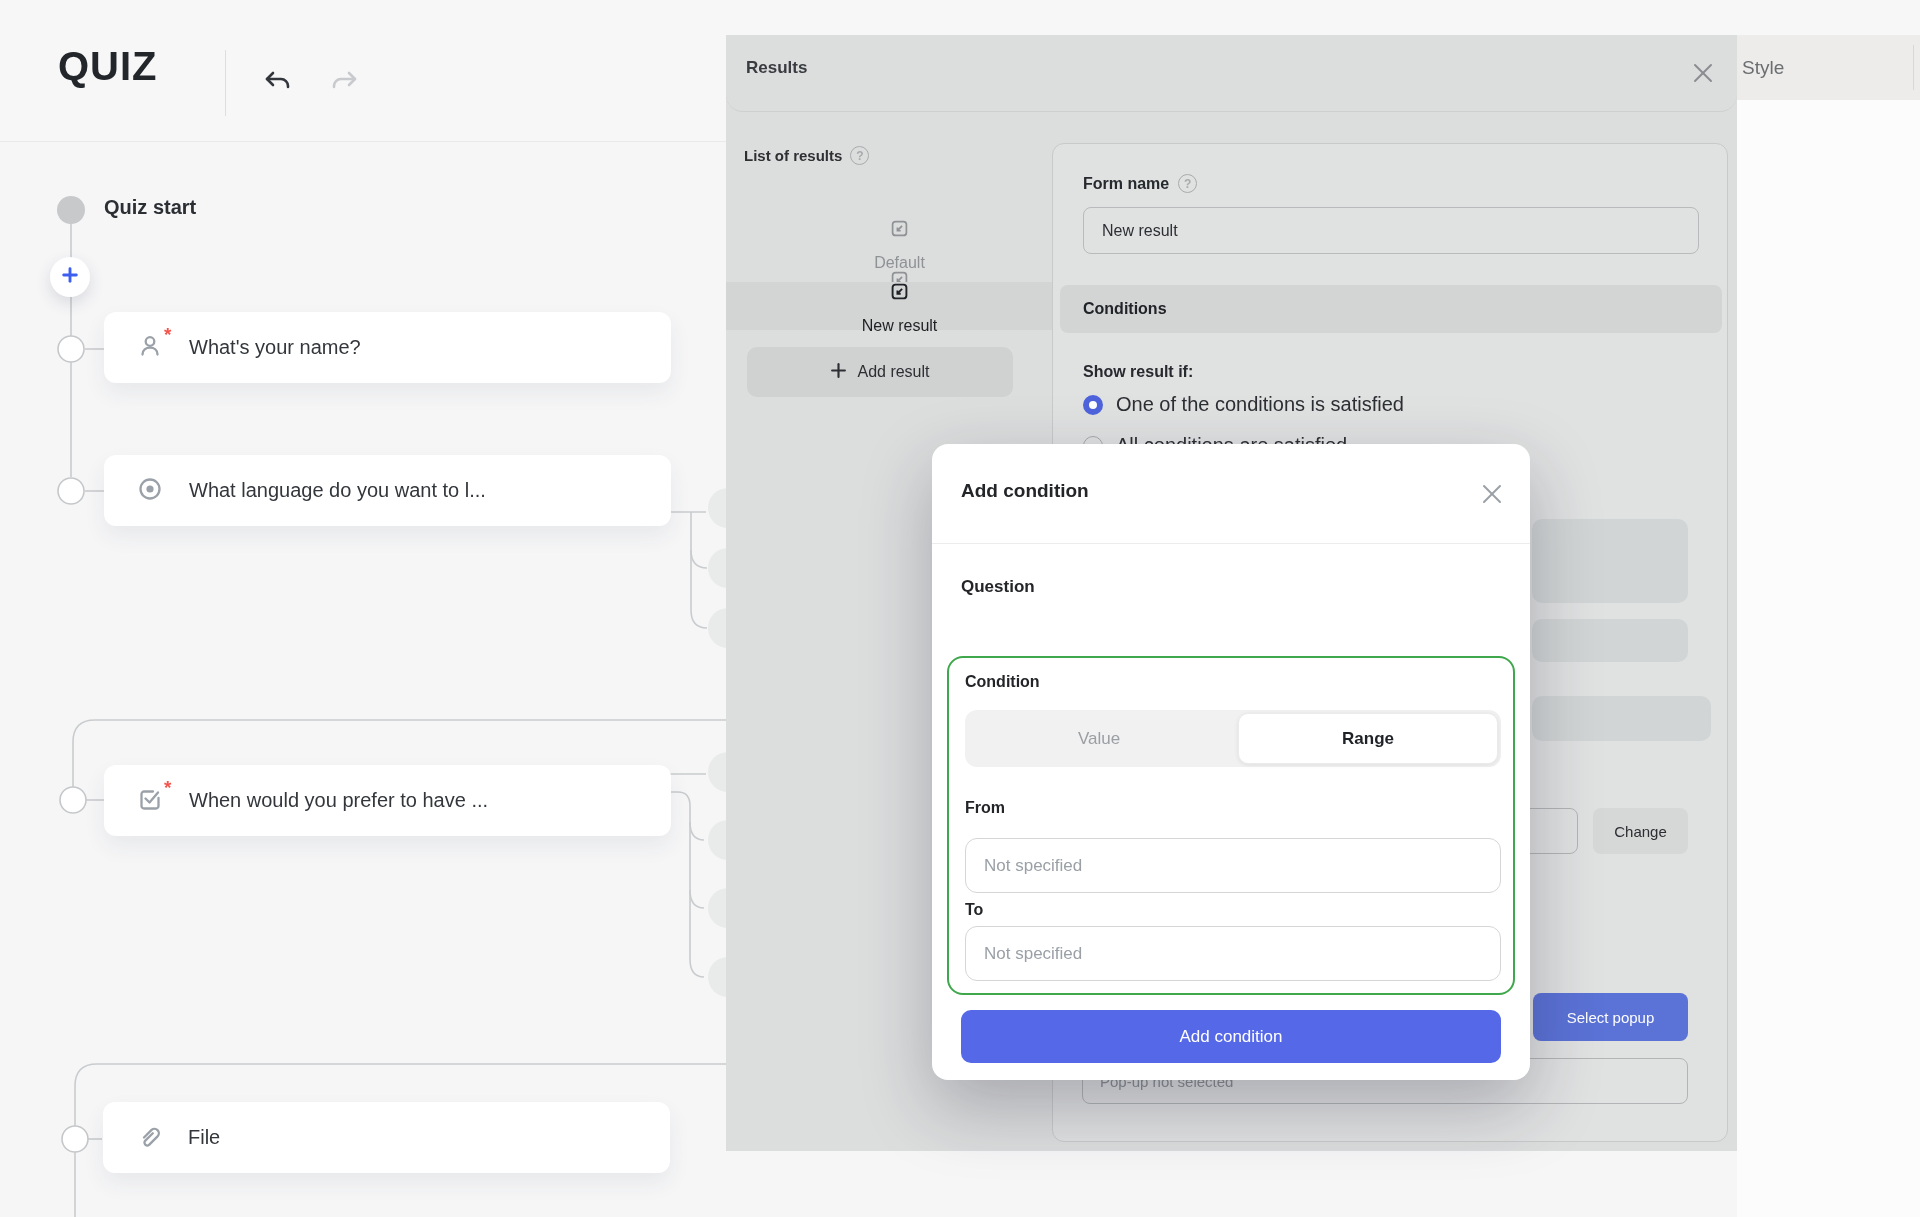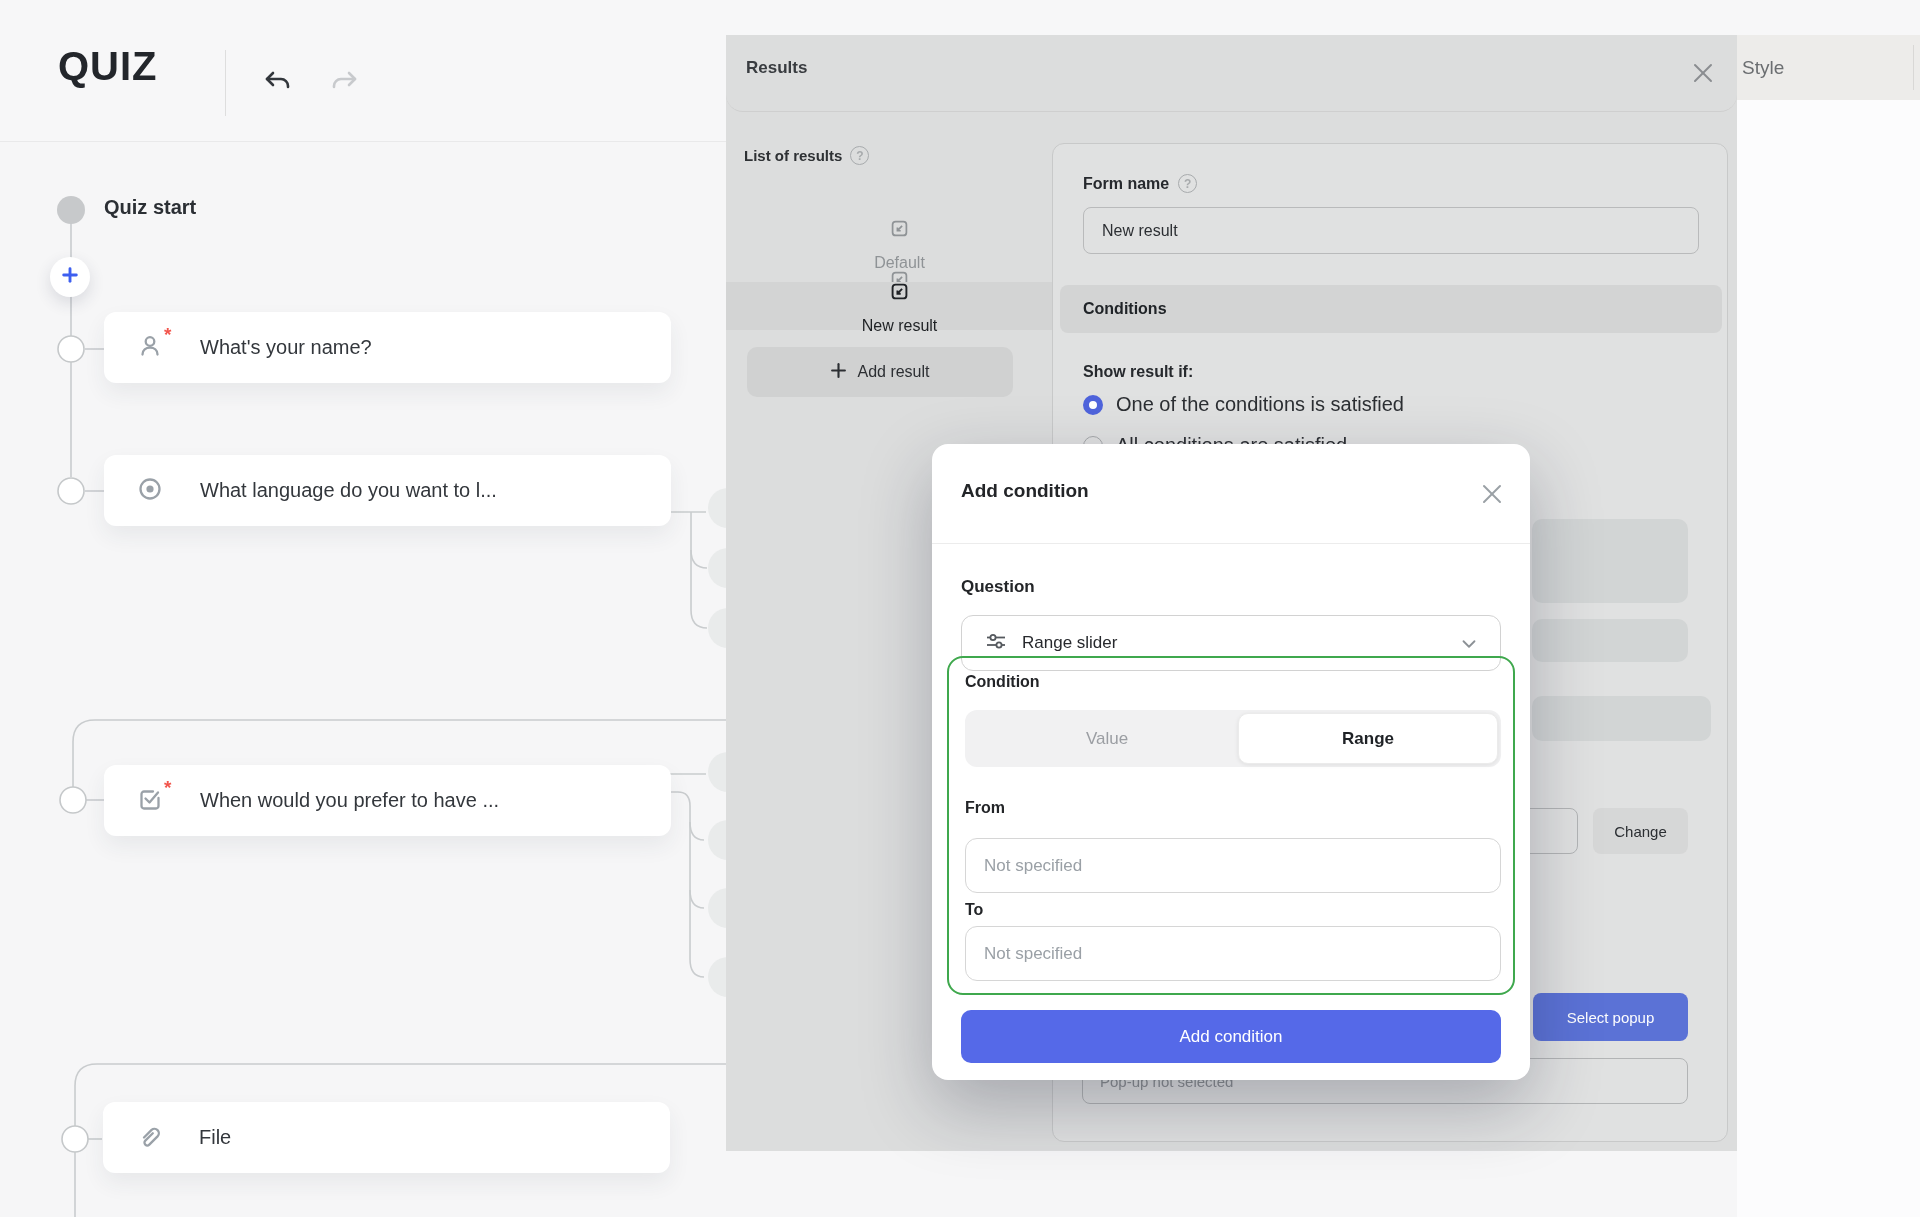--- a/index.html
+++ b/index.html
@@ -13,21 +13,21 @@
   .header-divider { left:225px; top:50px; width:1px; height:66px; background:#dedede; }
   .icon-btn { width:36px; height:30px; display:flex; align-items:center; justify-content:center; }
 
   
   .flow-svg { left:0; top:0; z-index:1; }
   .plus-btn { left:50px; top:257px; width:40px; height:40px; border-radius:50%; background:#ffffff;
               box-shadow:0 6px 16px rgba(40,50,80,.14); display:flex; align-items:center; justify-content:center; z-index:2; cursor:pointer; }
   .start-label { left:104px; top:196px; font-size:20px; font-weight:700; color:#2b2f34; z-index:2; }
   .card { width:567px; height:71px; background:#ffffff; border-radius:12px; box-shadow:0 10px 22px rgba(45,50,70,.07);
           display:flex; align-items:center; padding-left:32px; z-index:2; }
-  .card .ttl { margin-left:36px; font-size:20px; font-weight:500; color:#33373c; white-space:nowrap; }
+  .card .ttl { margin-left:25px; font-size:20px; font-weight:500; color:#33373c; white-space:nowrap; }
   .req { position:absolute; left:60px; top:12px; color:#f2564d; font-size:19px; font-weight:700; }
   .c1 { left:104px; top:312px; } .c2 { left:104px; top:455px; } .c3 { left:104px; top:765px; } .c4 { left:103px; top:1102px; }
 
   
   .panel { left:726px; top:35px; width:1011px; height:1116px; background:#dcdddd; z-index:10; }
   .panel-header { position:absolute; left:0; top:0; width:100%; height:77px; border-bottom:1px solid #cfcfcf;border-radius:17px; }
   .panel-title { position:absolute; left:20px; top:23px; font-size:17px; font-weight:700; color:#393c40; }
   .panel-close { position:absolute; right:22px; top:26px; width:24px; height:24px; cursor:pointer; }
   .lor-label { position:absolute; left:18px; top:111px; font-size:15px; font-weight:700; color:#2e3134; display:flex; align-items:center; gap:8px; }
   .help { width:19px; height:19px; border:1.5px solid #a8abad; border-radius:50%; color:#a8abad; font-size:12px; font-weight:700;
@@ -77,21 +77,21 @@
   .m-close { position:absolute; right:26px; top:38px; width:24px; height:24px; cursor:pointer; }
   .m-divider { position:absolute; left:0; top:99px; width:100%; height:1px; background:#ececec; }
   .q-label { position:absolute; left:29px; top:133px; font-size:17px; font-weight:700; color:#232528; }
   .q-select { position:absolute; left:29px; top:171px; width:540px; height:56px; border:1.5px solid #d2d2d2; border-radius:12px;
               background:#fff; display:flex; align-items:center; padding-left:22px; gap:14px; cursor:pointer; }
   .q-select .val { font-size:17px; color:#27292d; }
   .q-chevron { position:absolute; right:20px; top:17px; }
   .green-box { position:absolute; left:15px; top:212px; width:568px; height:339px; border:2px solid #3fa84d; border-radius:16px; }
   .cond-label { position:absolute; left:16px; top:15px; font-size:16px; font-weight:700; color:#232528; }
   .segmented { position:absolute; left:16px; top:52px; width:536px; height:57px; background:#f1f1f2; border-radius:12px; }
-  .seg-value { position:absolute; left:8px; top:0; width:50%; height:100%; display:flex; align-items:center; justify-content:center;
+  .seg-value { position:absolute; left:0; top:0; width:50%; height:100%; display:flex; align-items:center; justify-content:center;
                font-size:17px; color:#9b9ea3; cursor:pointer; }
   .seg-range { position:absolute; right:3px; top:3px; bottom:3px; width:260px; background:#ffffff; border:1px solid #ebebeb;
                border-radius:10px; box-shadow:0 1px 4px rgba(0,0,0,.08); display:flex; align-items:center; justify-content:center;
                font-size:17px; font-weight:700; color:#1f2226; cursor:pointer; }
   .in-label { position:absolute; left:16px; font-size:16px; font-weight:700; color:#232528; }
   .g-input { position:absolute; left:16px; width:536px; height:55px; border:1.5px solid #d6d6d6; border-radius:12px; background:#fff;
              display:flex; align-items:center; padding-left:18px; font-size:17px; color:#9aa0a6; }
   .from-l { top:141px; } .from-i { top:180px; } .to-l { top:243px; } .to-i { top:268px; }
   .m-submit { position:absolute; left:29px; top:566px; width:540px; height:53px; background:#5569e8; border:none; border-radius:10px;
               color:#ffffff; font-size:17px; font-family:inherit; display:flex; align-items:center; justify-content:center; cursor:pointer; }
@@ -316,36 +316,20 @@
     <span>
       <svg width="24" height="24" viewBox="0 0 24 24" fill="none" stroke="#9aa0a5" stroke-width="2" stroke-linecap="round">
         <path d="M4 4 L20 20"></path>
           <path d="M20 4 L4 20"></path>
       </svg>
     </span>
   </div>
   <div class="m-divider"></div>
 
   <div class="q-label">Question</div>
-  <div class="q-select">
-    <span>
-      <svg width="24" height="24" viewBox="0 0 24 24" fill="none" stroke="#55595e" stroke-width="1.8">
-        <path d="M3 8.5 H21"></path>
-          <circle cx="9" cy="8.5" r="2.6" fill="#ffffff"></circle>
-        <path d="M3 16 H21"></path>
-          <circle cx="15" cy="16" r="2.6" fill="#ffffff"></circle>
-      </svg>
-    </span>
-    <span class="val">Range slider</span>
-    <span class="q-chevron">
-      <svg width="22" height="22" viewBox="0 0 24 24" fill="none" stroke="#8c9196" stroke-width="2" stroke-linecap="round" stroke-linejoin="round">
-        <path d="M6 9 L12 15 L18 9"></path>
-      </svg>
-    </span>
-  </div>
 
   <div class="green-box">
     <div class="cond-label">Condition</div>
     <div class="segmented">
       <div class="seg-value">Value</div>
       <div class="seg-range">Range</div>
     </div>
     <div class="in-label from-l">From</div>
     <div class="g-input from-i">Not specified</div>
     <div class="in-label to-l">To</div>

